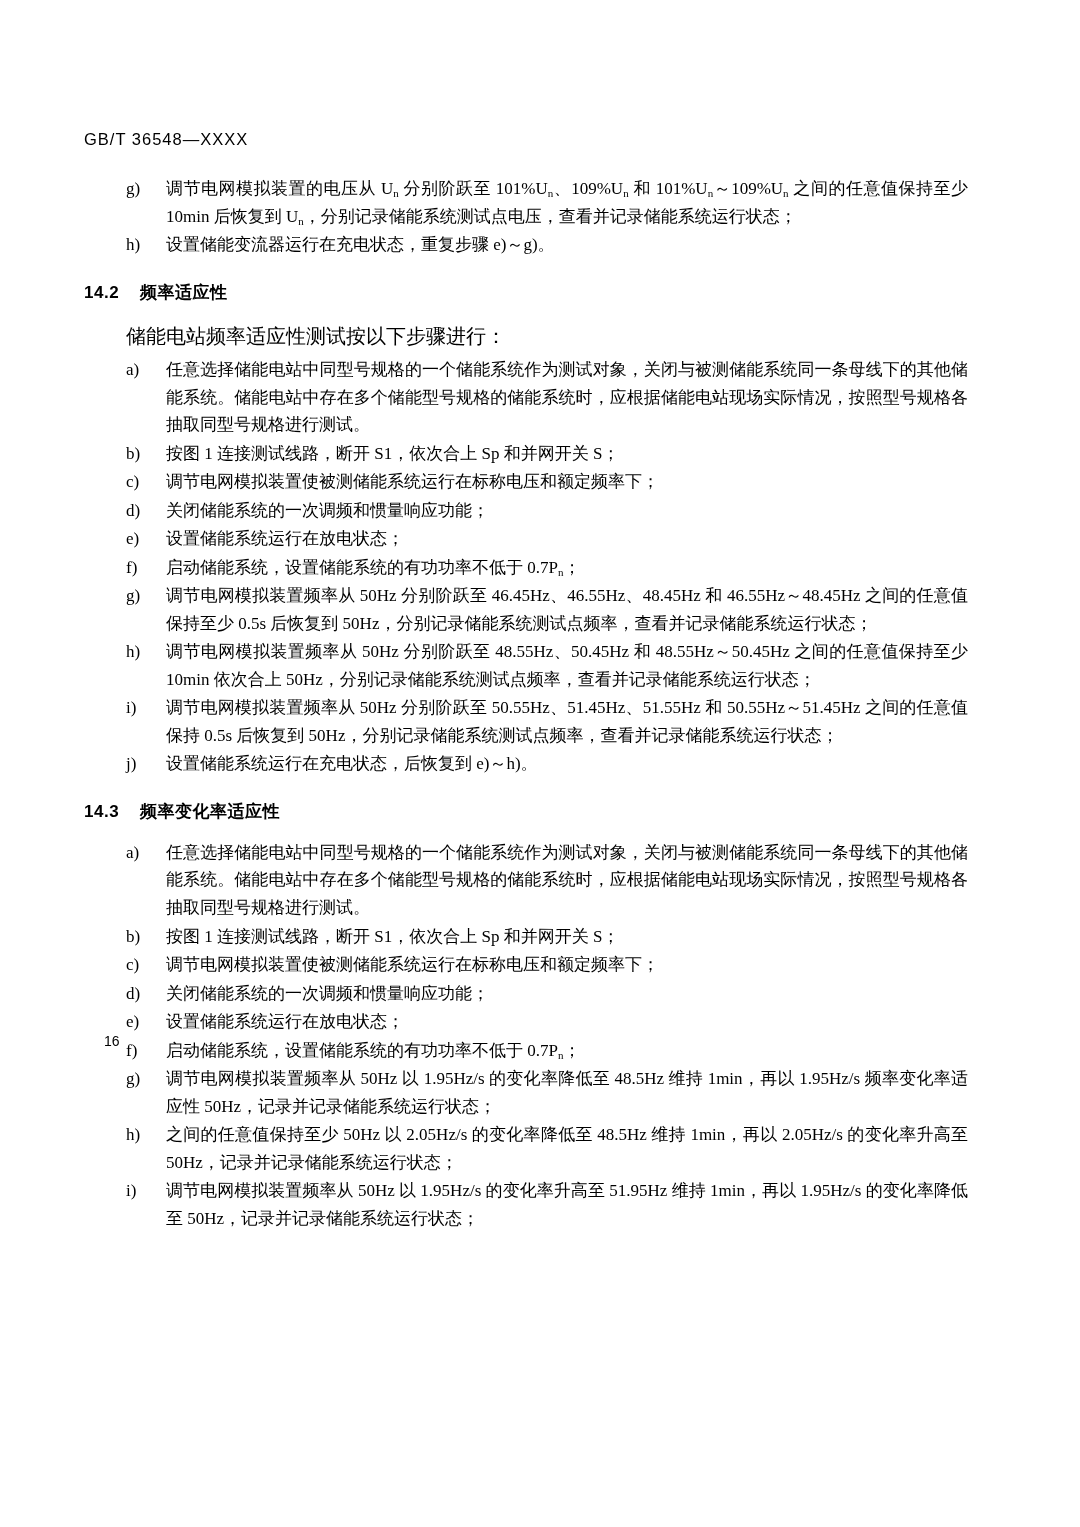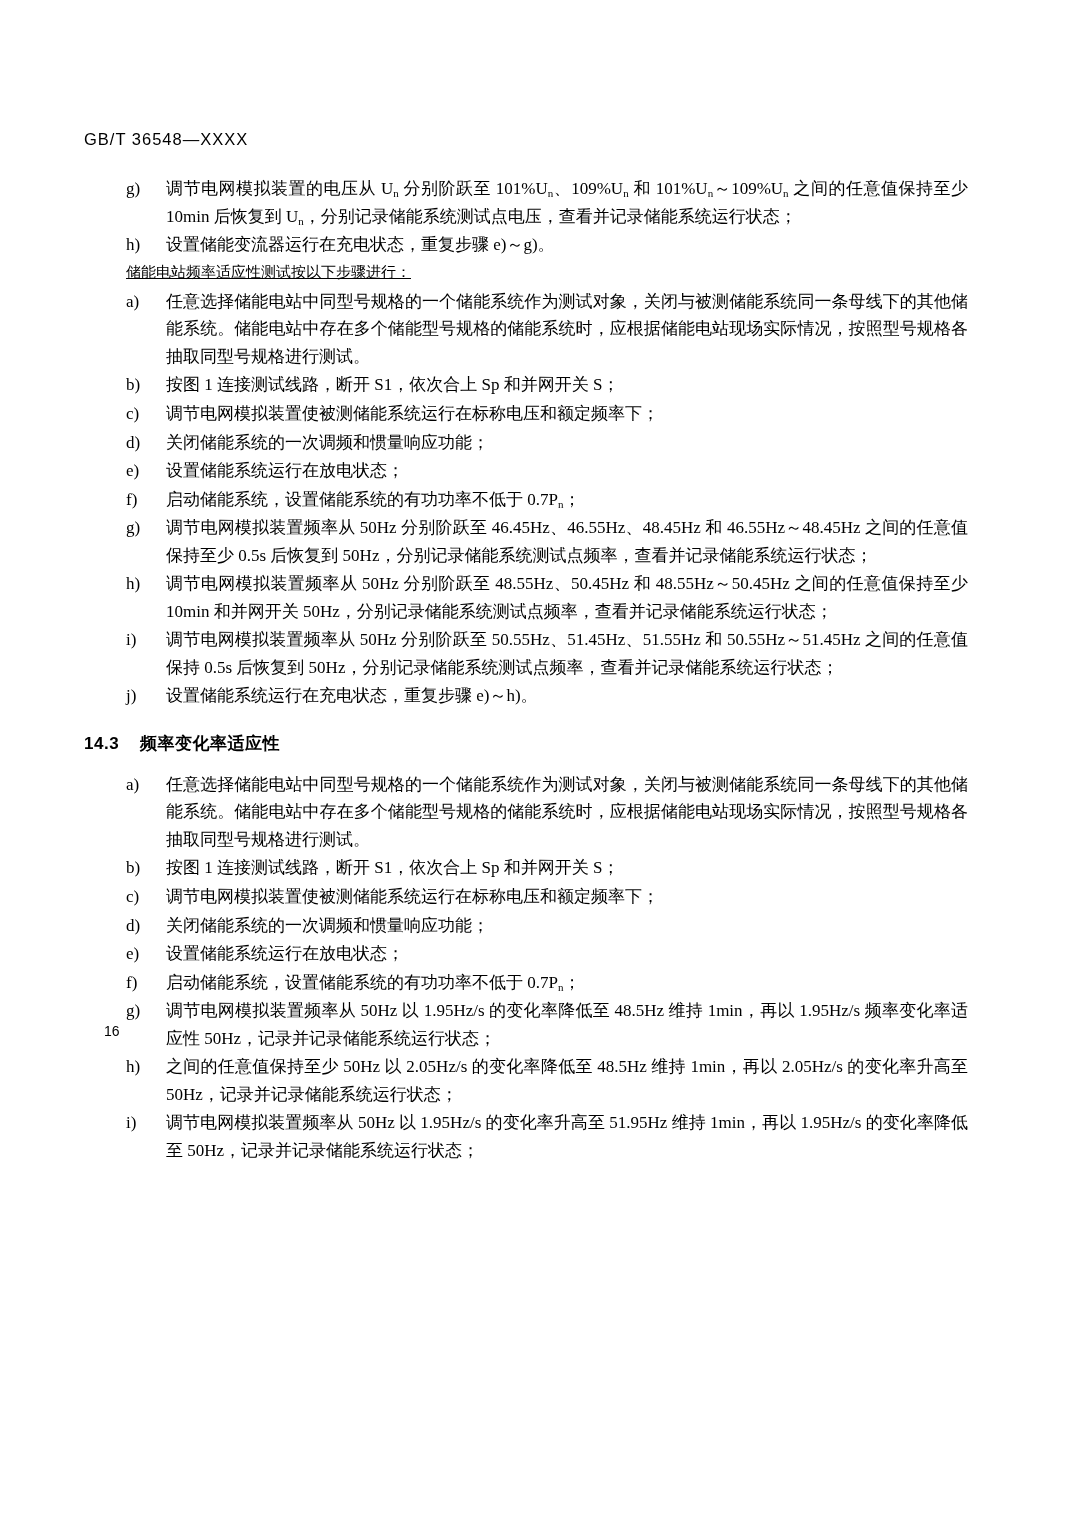--- a/index.html
+++ b/index.html
@@ -33,24 +33,23 @@
     font-weight: bold;
     font-size: 17px;
     margin: 22px 0 16px 4px;
     letter-spacing: 0.5px;
   }
   .section-title .num {
     display: inline-block;
     min-width: 56px;
   }
   .lead {
-    font-size: 15px;
+    font-size: 20px;
     line-height: 1.62;
     margin: 0 0 4px 46px;
-    text-decoration: underline;
   }
   ol.steps {
     list-style: none;
     margin: 0;
     padding: 0;
   }
   ol.steps li {
     position: relative;
     font-size: 17px;
     line-height: 1.62;
@@ -71,51 +70,52 @@
   }
   sub {
     font-size: 11px;
     vertical-align: baseline;
     position: relative;
     top: 3px;
   }
   .pagenum {
     position: absolute;
     left: 104px;
-    bottom: 80px;
+    bottom: 70px;
     font-family: "Liberation Sans", sans-serif;
     font-size: 14px;
   }
   .frag { white-space: normal; }
 </style>
 </head>
 <body>
 
 <div class="page">
 
   <div class="header">GB/T 36548—XXXX</div>
 
   <ol class="steps top-list" id="top-list">
       <li><span class="marker">g)</span><span><span class="frag">调节电网模拟装置的电压从 U</span><sub>n</sub><span class="frag"> 分别阶跃至 101%U</span><sub>n</sub><span class="frag">、109%U</span><sub>n</sub><span class="frag"> 和 101%U</span><sub>n</sub><span class="frag">～109%U</span><sub>n</sub><span class="frag"> 之间的任意值保持至少 10min 后恢复到 U</span><sub>n</sub><span class="frag">，分别记录储能系统测试点电压，查看并记录储能系统运行状态；</span></span></li>
       <li><span class="marker">h)</span><span><span class="frag">设置储能变流器运行在充电状态，重复步骤 e)～g)。</span></span></li>
     </ol>
 
   <div id="sections">
+      <div class="section-title"><span class="num">14.2</span><span>频率适应性</span></div>
       <p class="lead">储能电站频率适应性测试按以下步骤进行：</p>
       <ol class="steps">
         <li><span class="marker">a)</span><span><span class="frag">任意选择储能电站中同型号规格的一个储能系统作为测试对象，关闭与被测储能系统同一条母线下的其他储能系统。储能电站中存在多个储能型号规格的储能系统时，应根据储能电站现场实际情况，按照型号规格各抽取同型号规格进行测试。</span></span></li>
         <li><span class="marker">b)</span><span><span class="frag">按图 1 连接测试线路，断开 S1，依次合上 Sp 和并网开关 S；</span></span></li>
         <li><span class="marker">c)</span><span><span class="frag">调节电网模拟装置使被测储能系统运行在标称电压和额定频率下；</span></span></li>
         <li><span class="marker">d)</span><span><span class="frag">关闭储能系统的一次调频和惯量响应功能；</span></span></li>
         <li><span class="marker">e)</span><span><span class="frag">设置储能系统运行在放电状态；</span></span></li>
         <li><span class="marker">f)</span><span><span class="frag">启动储能系统，设置储能系统的有功功率不低于 0.7P</span><sub>n</sub><span class="frag">；</span></span></li>
         <li><span class="marker">g)</span><span><span class="frag">调节电网模拟装置频率从 50Hz 分别阶跃至 46.45Hz、46.55Hz、48.45Hz 和 46.55Hz～48.45Hz 之间的任意值保持至少 0.5s 后恢复到 50Hz，分别记录储能系统测试点频率，查看并记录储能系统运行状态；</span></span></li>
-        <li><span class="marker">h)</span><span><span class="frag">调节电网模拟装置频率从 50Hz 分别阶跃至 48.55Hz、50.45Hz 和 48.55Hz～50.45Hz 之间的任意值保持至少 10min 和并网开关 50Hz，分别记录储能系统测试点频率，查看并记录储能系统运行状态；</span></span></li>
+        <li><span class="marker">h)</span><span><span class="frag">调节电网模拟装置频率从 50Hz 分别阶跃至 48.55Hz、50.45Hz 和 48.55Hz～50.45Hz 之间的任意值保持至少 10min 依次合上 50Hz，分别记录储能系统测试点频率，查看并记录储能系统运行状态；</span></span></li>
         <li><span class="marker">i)</span><span><span class="frag">调节电网模拟装置频率从 50Hz 分别阶跃至 50.55Hz、51.45Hz、51.55Hz 和 50.55Hz～51.45Hz 之间的任意值保持 0.5s 后恢复到 50Hz，分别记录储能系统测试点频率，查看并记录储能系统运行状态；</span></span></li>
-        <li><span class="marker">j)</span><span><span class="frag">设置储能系统运行在充电状态，重复步骤 e)～h)。</span></span></li>
+        <li><span class="marker">j)</span><span><span class="frag">设置储能系统运行在充电状态，后恢复到 e)～h)。</span></span></li>
       </ol>
       <div class="section-title"><span class="num">14.3</span><span>频率变化率适应性</span></div>
       <ol class="steps">
         <li><span class="marker">a)</span><span><span class="frag">任意选择储能电站中同型号规格的一个储能系统作为测试对象，关闭与被测储能系统同一条母线下的其他储能系统。储能电站中存在多个储能型号规格的储能系统时，应根据储能电站现场实际情况，按照型号规格各抽取同型号规格进行测试。</span></span></li>
         <li><span class="marker">b)</span><span><span class="frag">按图 1 连接测试线路，断开 S1，依次合上 Sp 和并网开关 S；</span></span></li>
         <li><span class="marker">c)</span><span><span class="frag">调节电网模拟装置使被测储能系统运行在标称电压和额定频率下；</span></span></li>
         <li><span class="marker">d)</span><span><span class="frag">关闭储能系统的一次调频和惯量响应功能；</span></span></li>
         <li><span class="marker">e)</span><span><span class="frag">设置储能系统运行在放电状态；</span></span></li>
         <li><span class="marker">f)</span><span><span class="frag">启动储能系统，设置储能系统的有功功率不低于 0.7P</span><sub>n</sub><span class="frag">；</span></span></li>
         <li><span class="marker">g)</span><span><span class="frag">调节电网模拟装置频率从 50Hz 以 1.95Hz/s 的变化率降低至 48.5Hz 维持 1min，再以 1.95Hz/s 频率变化率适应性 50Hz，记录并记录储能系统运行状态；</span></span></li>

